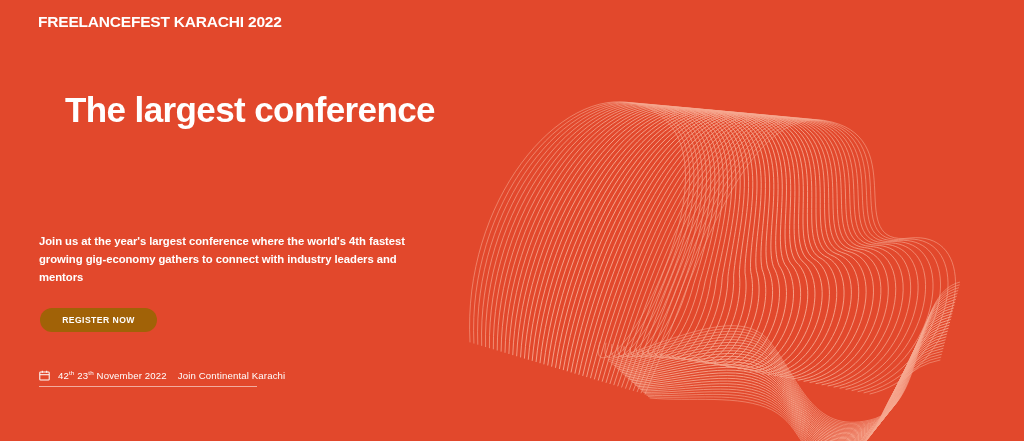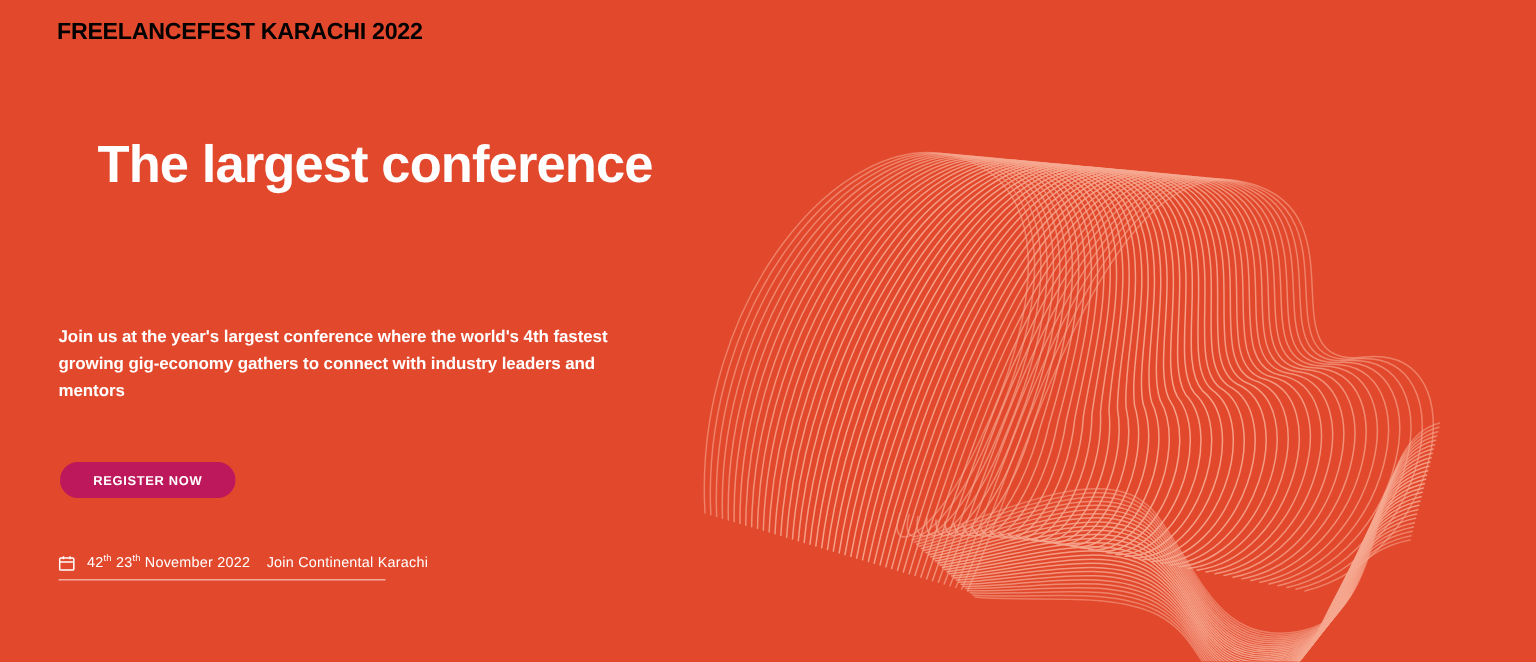--- a/index.html
+++ b/index.html
@@ -35,21 +35,21 @@
     display: block;
     width: 100%;
     height: 100%;
   }
 
   
   #brand {
     position: absolute;
     left: 38px;
     top: 14px;
-    color: #000000;
+    color: #ffffff;
     font-size: 15.5px;
     font-weight: bold;
     letter-spacing: -0.2px;
     line-height: 1;
     white-space: nowrap;
   }
 
   
   #headline {
     position: absolute;
@@ -62,40 +62,40 @@
     line-height: 39px;
     letter-spacing: -0.6px;
     margin: 0;
   }
   #headline .hl-line { display: block; text-align: center; }
 
   
   #subtitle {
     position: absolute;
     left: 39px;
-    top: 216px;
+    top: 232px;
     width: 372px;
     color: #ffffff;
     font-size: 11.3px;
     font-weight: bold;
     line-height: 18px;
     letter-spacing: -0.05px;
     margin: 0;
   }
 
   
   #cta-button {
     position: absolute;
     left: 40px;
     top: 308px;
     width: 117px;
     height: 24px;
     border: none;
     border-radius: 13px;
-    background: #be185d;
+    background: #a16207;
     color: #ffffff;
     font-family: "Liberation Sans", sans-serif;
     font-size: 8.6px;
     font-weight: bold;
     letter-spacing: 0.45px;
     text-align: center;
     line-height: 24px;
     padding: 0;
     cursor: pointer;
   }

